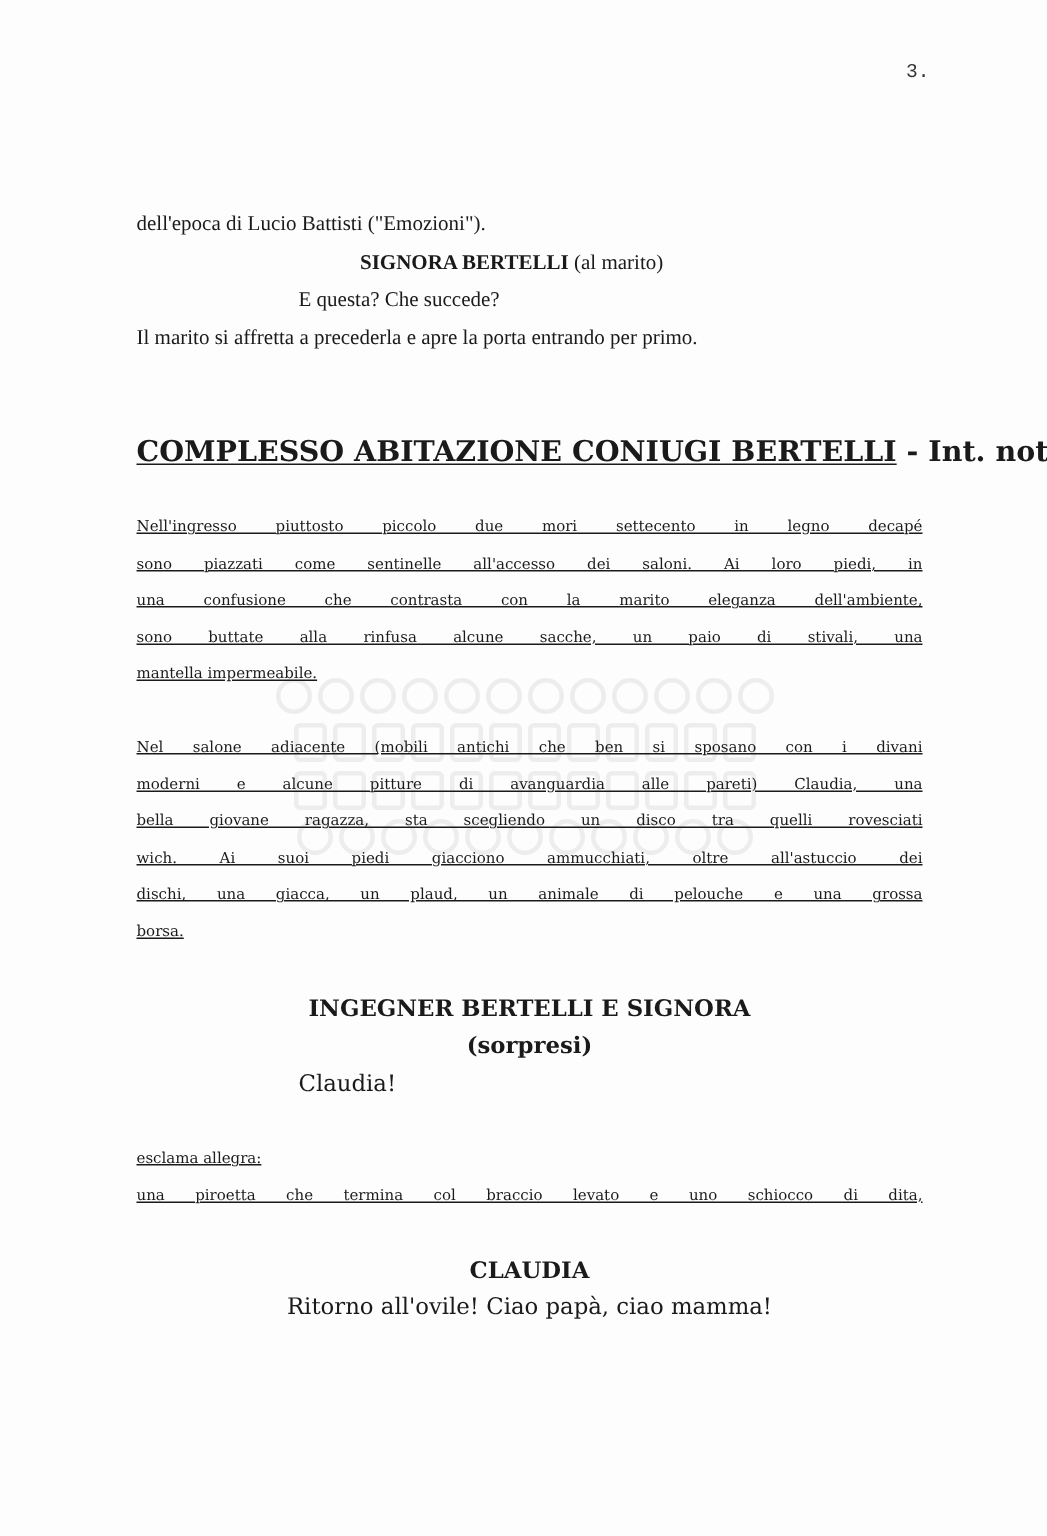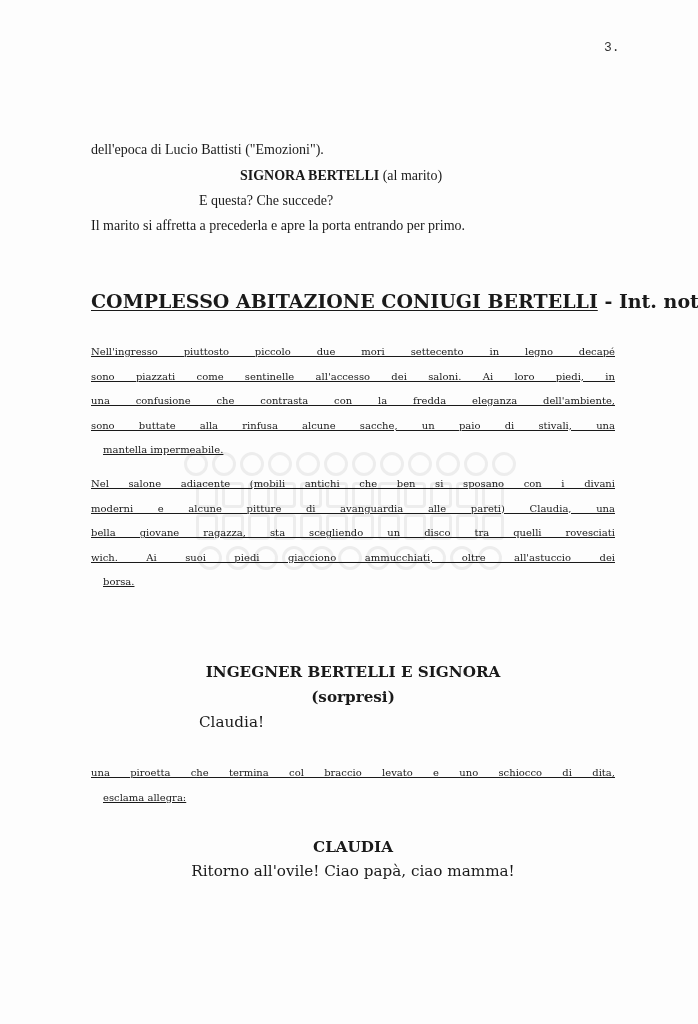--- a/index.html
+++ b/index.html
@@ -12,21 +12,21 @@
     font-family: "Liberation Mono", "DejaVu Sans Mono", monospace; font-size: 13px; color: #333;
   }
   .line { position: absolute; white-space: nowrap; font-size: 15.2px; line-height: 20px; }
   .narrow { font-family: "Liberation Serif", serif; font-size: 14px; }
   .bold { font-weight: bold; }
   .just {
     position: absolute; left: 91px; width: 524px; font-size: 10px; line-height: 24.6px;
     text-align: justify; text-align-last: left; margin: 0; text-decoration: underline;
   }
   .just span.l { display: block; text-align: justify; text-align-last: justify; }
-  .just span.l.last { text-align-last: left; margin-left: 12px; }
+  .just span.l.last { text-align-last: left; }
   .u { text-decoration: underline; text-underline-offset: 2px; }
   .center { position: absolute; left: 91px; width: 524px; text-align: center; font-size: 15.2px; line-height: 20px; }
   .watermark {
     position: absolute; left: 170px; top: 452px; width: 360px; height: 130px; opacity: 0.09; pointer-events: none;
   }
   .watermark .row { display: flex; gap: 4px; justify-content: center; margin-bottom: 6px; }
   .watermark .c { width: 24px; height: 24px; border: 3px solid #555; border-radius: 50%; box-sizing: border-box; }
   .watermark .b { width: 22px; height: 26px; border: 3px solid #555; border-radius: 4px; box-sizing: border-box; }
 </style>
 </head>
@@ -102,37 +102,38 @@
 
 <div class="line narrow" style="left:91px; top:216px;">Il marito si affretta a precederla e apre la porta entrando per primo.</div>
 
 <div class="line bold" style="left:91px; top:291px; font-size:19px;">
   <span class="u">COMPLESSO ABITAZIONE CONIUGI BERTELLI</span><span> - Int. notte</span>
 </div>
 
 <div class="just" style="top:340px;">
   <span class="l">Nell'ingresso piuttosto piccolo due mori settecento in legno decapé</span>
   <span class="l">sono piazzati come sentinelle all'accesso dei saloni. Ai loro piedi, in</span>
-  <span class="l">una confusione che contrasta con la fredda eleganza dell'ambiente,</span>
+  <span class="l">una confusione che contrasta con la marito eleganza dell'ambiente,</span>
   <span class="l">sono buttate alla rinfusa alcune sacche, un paio di stivali, una</span>
   <span class="l last">mantella impermeabile.</span>
 </div>
 
-<div class="just" style="top:472px;">
+<div class="just" style="top:487px;">
   <span class="l">Nel salone adiacente (mobili antichi che ben si sposano con i divani</span>
   <span class="l">moderni e alcune pitture di avanguardia alle pareti) Claudia, una</span>
   <span class="l">bella giovane ragazza, sta scegliendo un disco tra quelli rovesciati</span>
   <span class="l">wich. Ai suoi piedi giacciono ammucchiati, oltre all'astuccio dei</span>
+  <span class="l">dischi, una giacca, un plaud, un animale di pelouche e una grossa</span>
   <span class="l last">borsa.</span>
 </div>
 
 <div class="center bold" style="top:662px;">INGEGNER BERTELLI E SIGNORA</div>
 <div class="center bold" style="top:687px;">(sorpresi)</div>
 
 <div class="line" style="left:199px; top:712px;">Claudia!</div>
 
 <div class="just" style="top:761px;">
+  <span class="l last">esclama allegra:</span>
   <span class="l">una piroetta che termina col braccio levato e uno schiocco di dita,</span>
-  <span class="l last">esclama allegra:</span>
 </div>
 
 <div class="center bold" style="top:837px;">CLAUDIA</div>
 <div class="center" style="top:861px;">Ritorno all'ovile! Ciao papà, ciao mamma!</div>
 
 </body></html>

